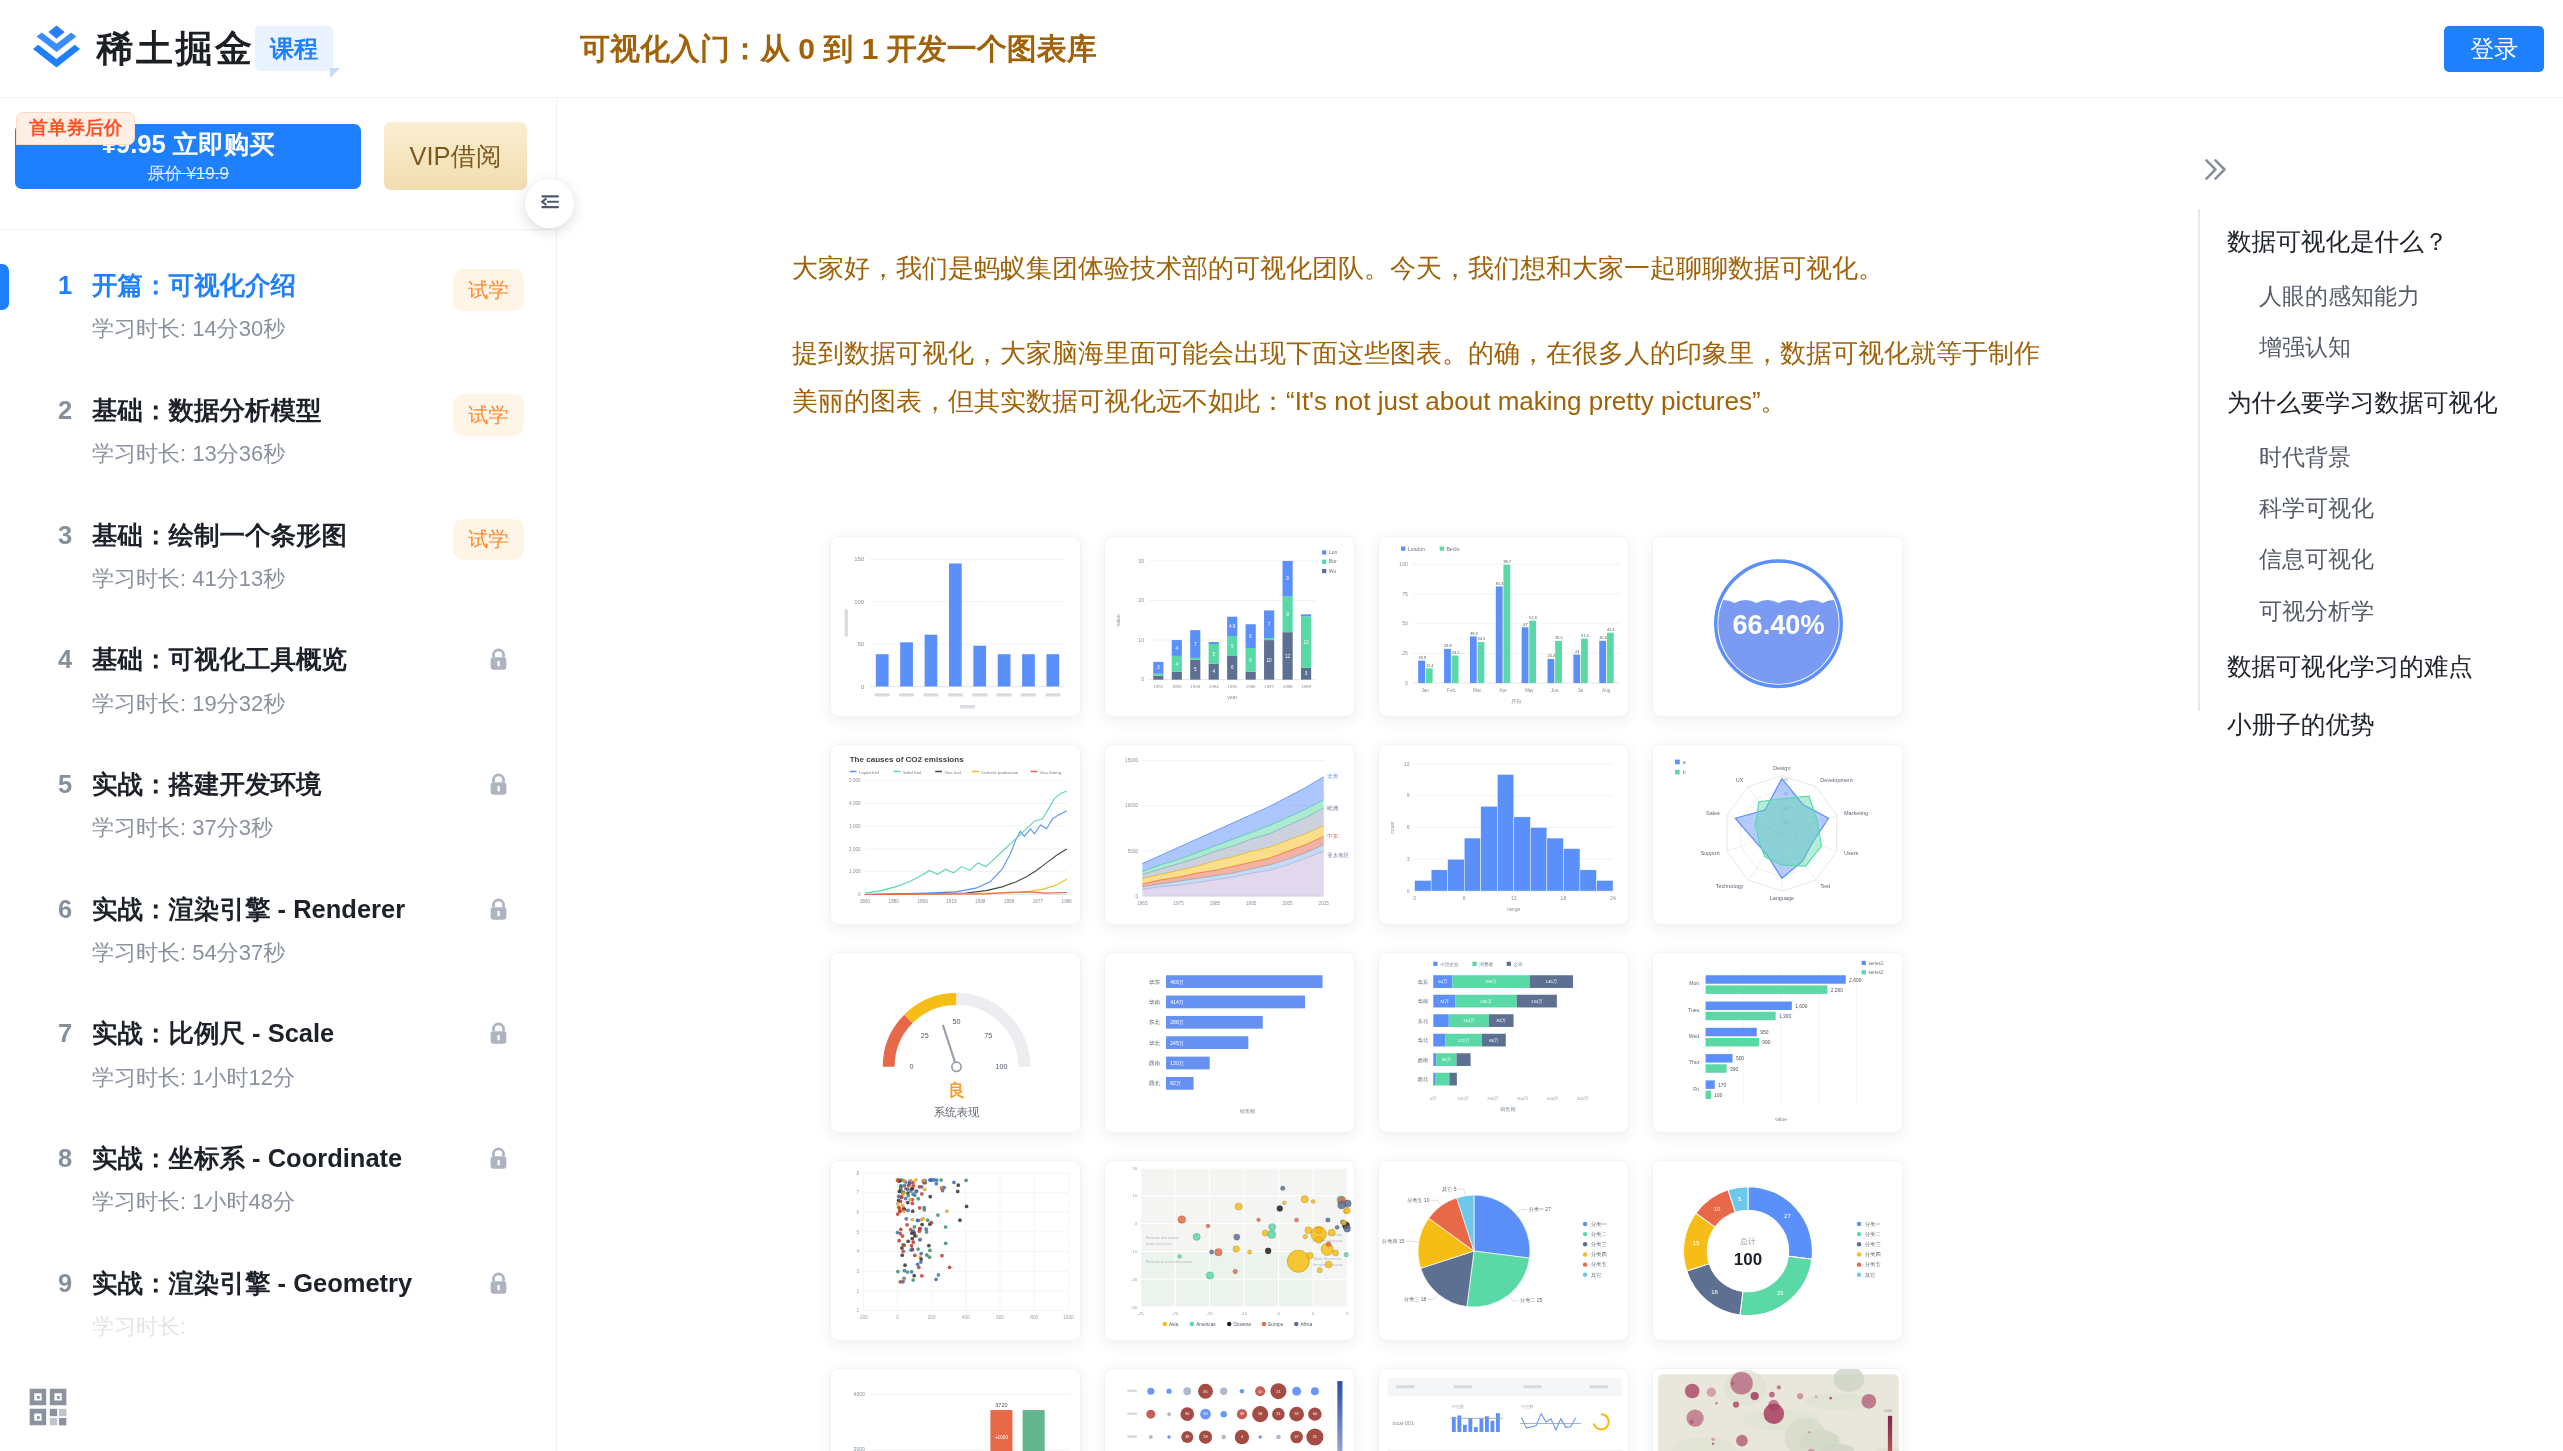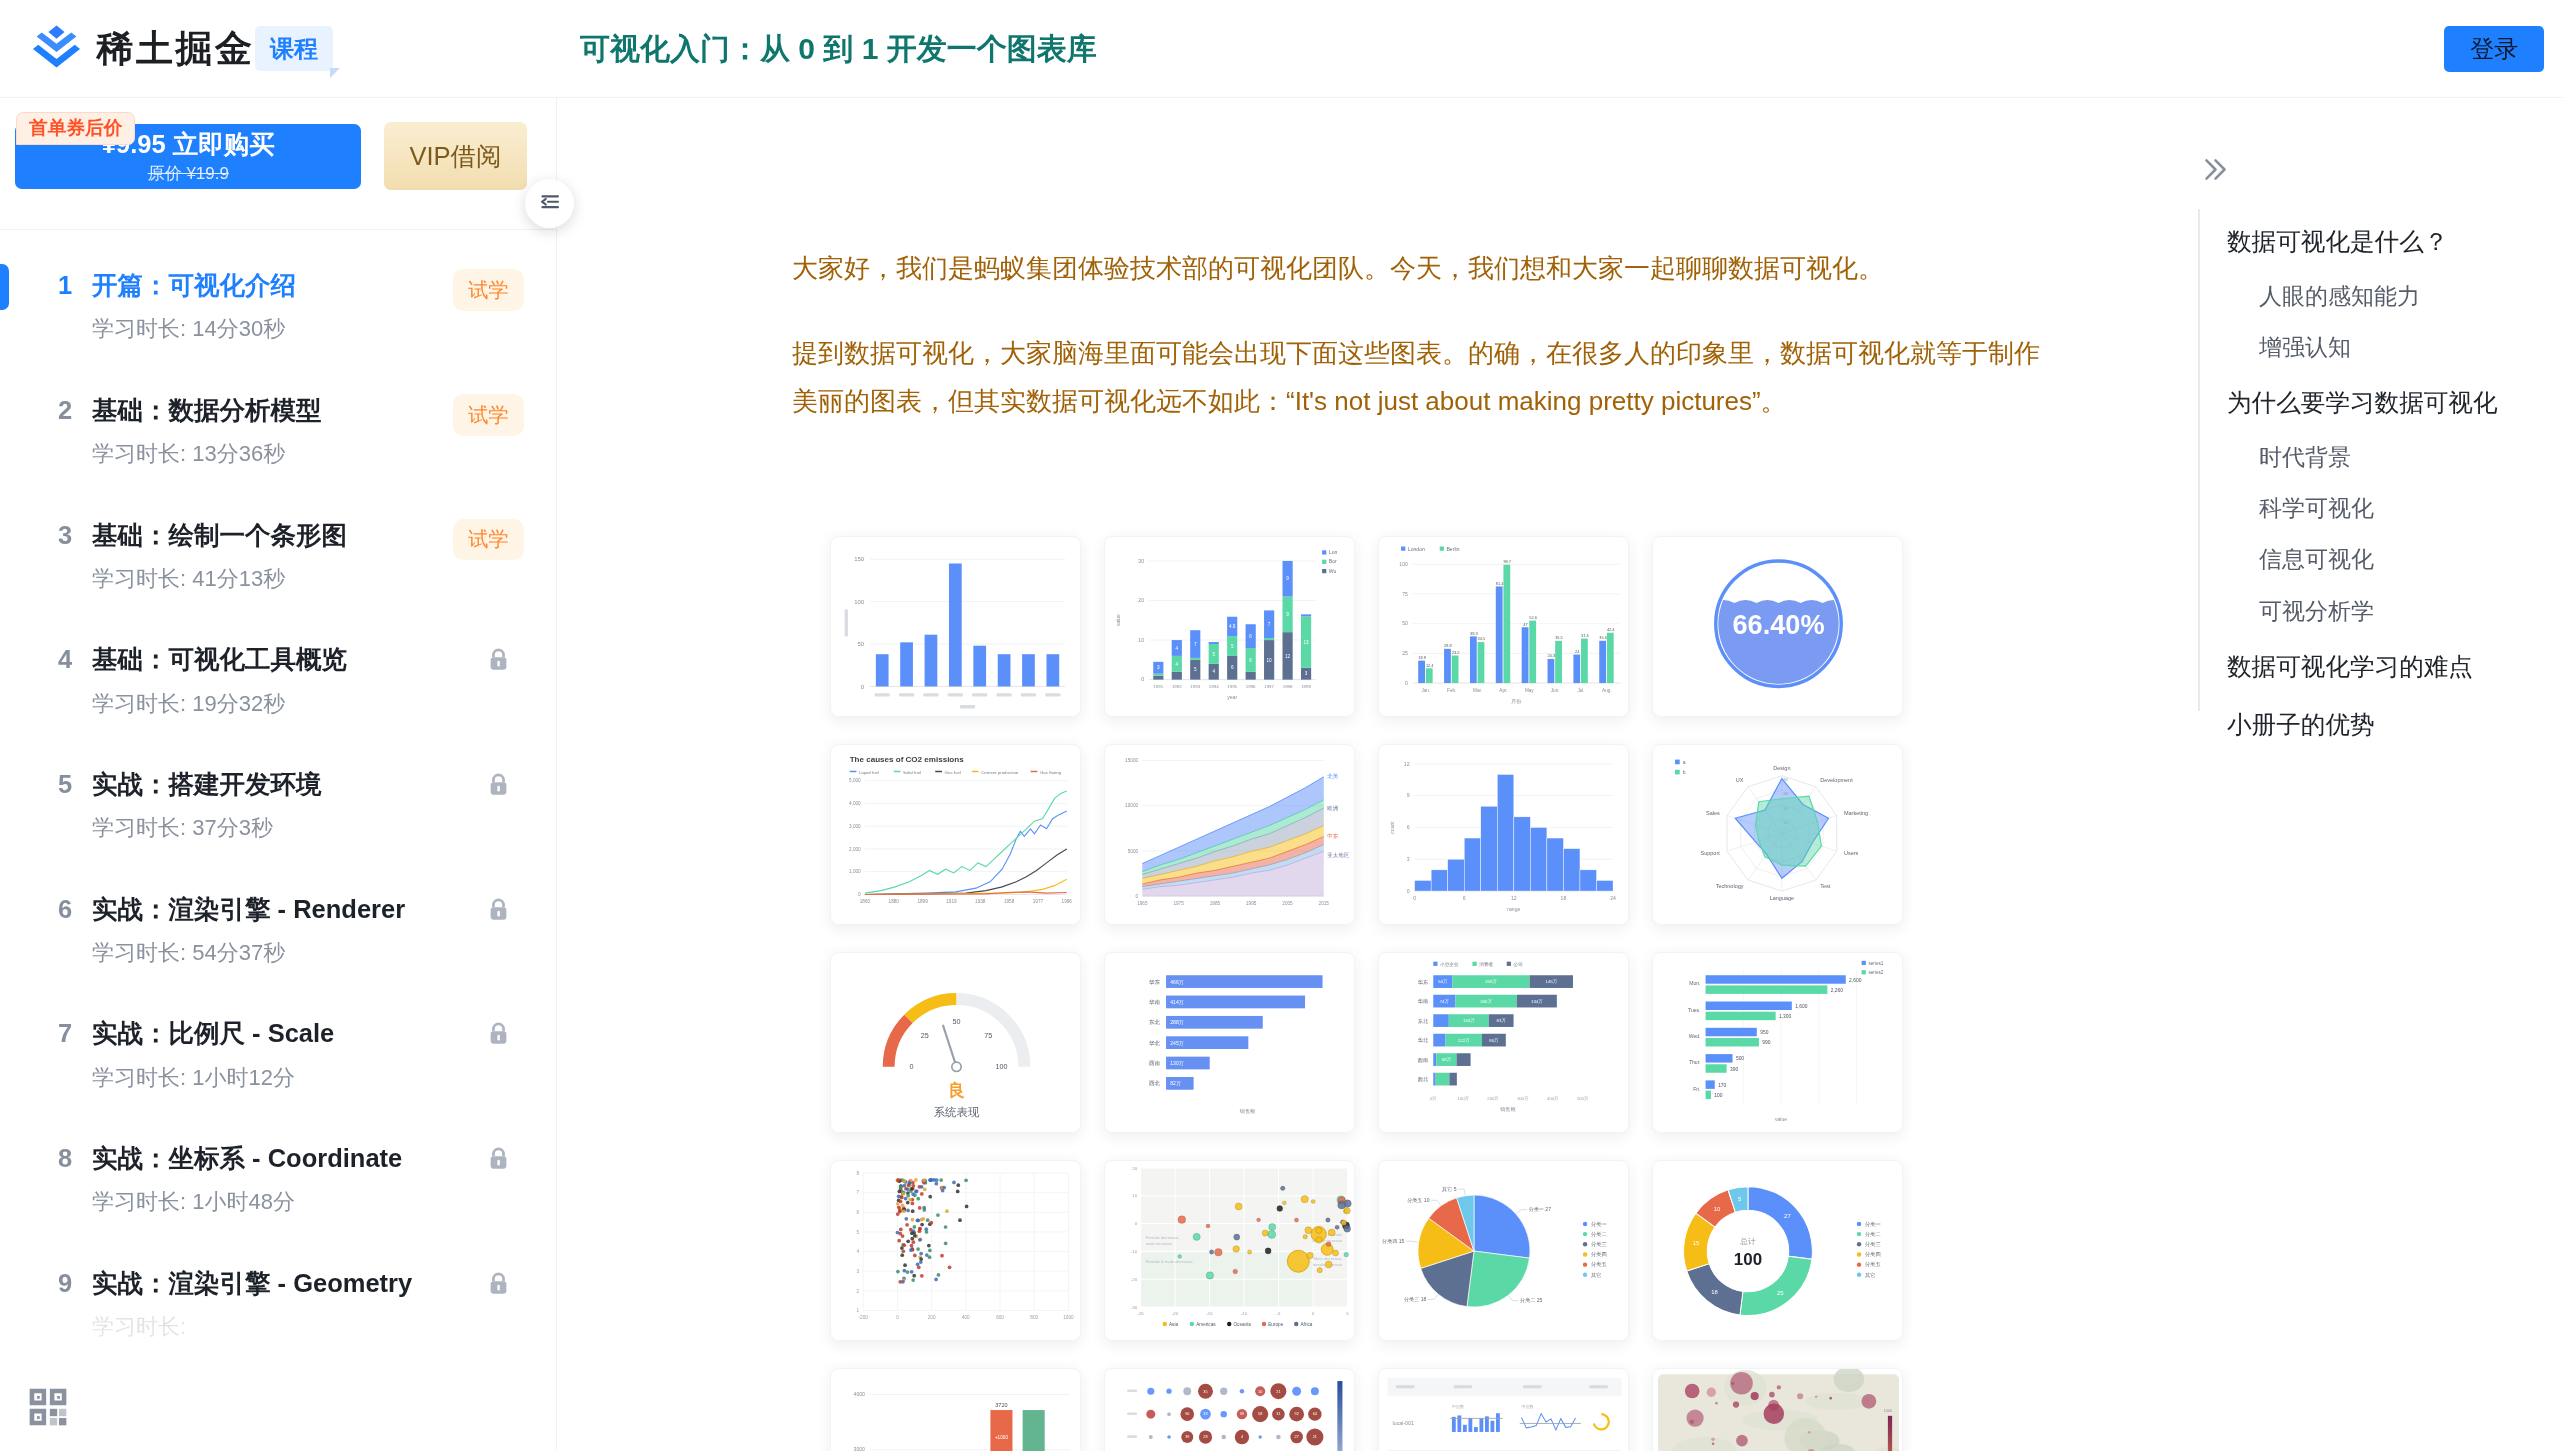--- a/index.html
+++ b/index.html
@@ -4,22 +4,22 @@
 <style>
 *{margin:0;padding:0;box-sizing:border-box}
 body{font-family:"Liberation Sans","DejaVu Sans",sans-serif;background:#fff}
 .page{position:relative;width:2563px;height:1451px;background:#fff;overflow:hidden}
 
 .header{position:absolute;top:0;left:0;width:100%;height:98px;background:#fff;border-bottom:1.7px solid #f1f2f3;display:flex;align-items:center;padding:0 30px;z-index:20}
 .brand{display:flex;align-items:center;cursor:pointer}
 .brand-name{font-size:37px;font-weight:bold;color:#1c1f23;letter-spacing:2.5px;margin-left:13.6px}
 .brand-badge{background:#e8f3ff;color:#1e80ff;font-size:24px;font-weight:bold;padding:6.8px 15.3px;border-radius:5.1px;position:relative}
 .brand-badge::after{content:'';position:absolute;right:-6.8px;bottom:-6.8px;border-style:solid;border-width:10.2px 10.2px 0 0;border-color:#c3dcfb transparent transparent transparent}
-.course-title{position:absolute;left:580px;top:50%;transform:translateY(-50%);font-size:30px;font-weight:bold;color:#0f766e}
-.login-btn{position:absolute;right:18.7px;top:26px;width:100px;height:46px;background:#1e80ff;color:#0f172a;font-size:24px;border:none;border-radius:5.1px;cursor:pointer}
+.course-title{position:absolute;left:580px;top:50%;transform:translateY(-50%);font-size:30px;font-weight:bold;color:#a16207}
+.login-btn{position:absolute;right:18.7px;top:26px;width:100px;height:46px;background:#1e80ff;color:#ffffff;font-size:24px;border:none;border-radius:5.1px;cursor:pointer}
 
 .sidebar{position:absolute;top:98px;left:0;width:557px;bottom:0;background:#fff;border-right:1.7px solid #f1f2f3;z-index:5}
 .purchase{position:relative;height:132px;border-bottom:1.7px solid #f1f2f3}
 .coupon{position:absolute;left:16px;top:13.6px;background:#fff0e6;border:0.8px solid #ffd9c7;color:#ff5126;font-size:18.7px;font-weight:bold;padding:2.5px 12px;border-radius:6.8px 6.8px 6.8px 0;z-index:3}
 .buy{position:absolute;left:15.3px;top:25.5px;width:346px;height:65px;background:#1e80ff;border:none;border-radius:6.8px;color:#fff;cursor:pointer;display:flex;flex-direction:column;align-items:center;justify-content:center;gap:0.8px}
 .buy-main{font-size:25.5px;font-weight:bold}
 .buy-orig{font-size:17px;text-decoration:line-through;opacity:.85}
 .vip{position:absolute;left:384px;top:24px;width:143px;height:68px;background:linear-gradient(180deg,#faeed2,#f2ddb0);border:none;border-radius:6.8px;color:#7c5a1e;font-size:25.5px;cursor:pointer}
 .collapse-toggle{position:absolute;left:525px;top:81px;width:49px;height:49px;border-radius:50%;background:#fff;box-shadow:0 3.4px 13.6px rgba(0,0,0,.15);border:none;display:flex;align-items:center;justify-content:center;cursor:pointer;z-index:6}
 .chapters{position:absolute;top:132px;left:0;right:0;bottom:0;padding-top:15.3px;overflow:hidden}

